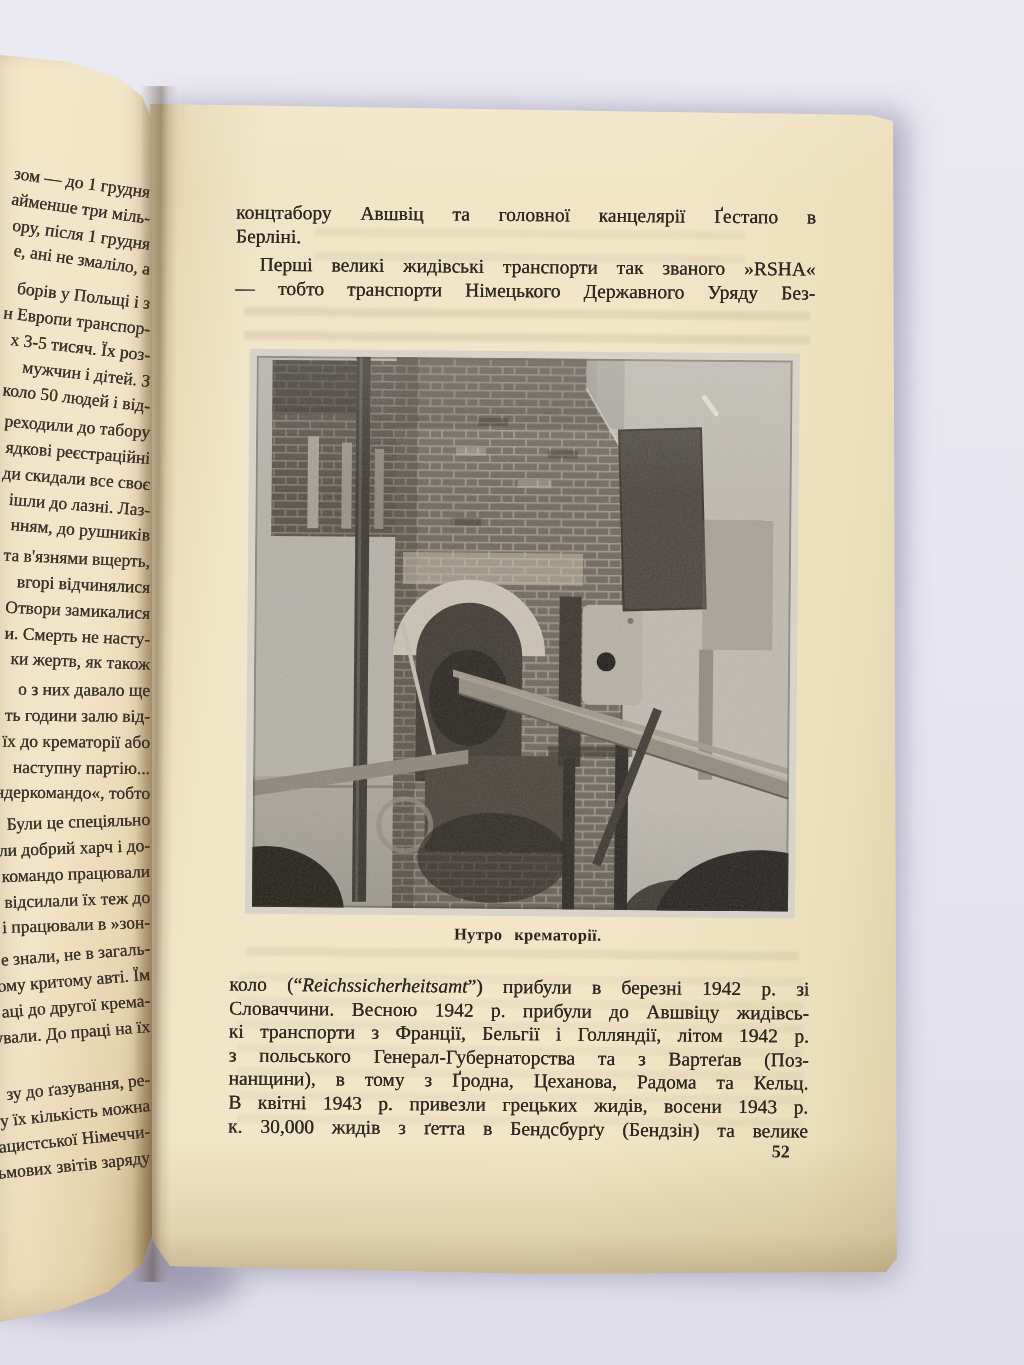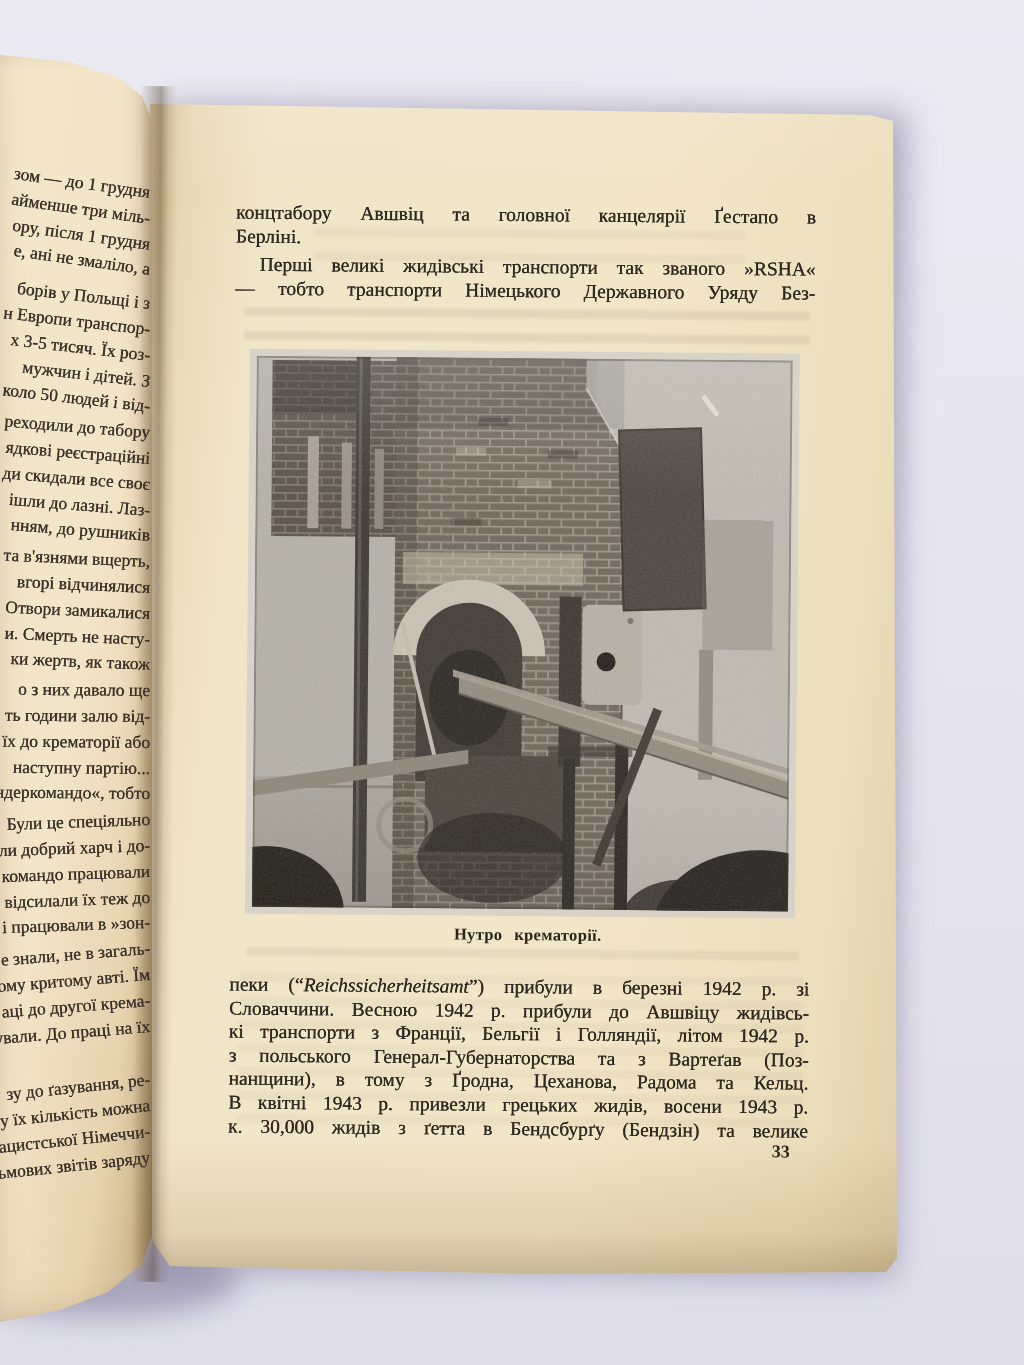--- a/index.html
+++ b/index.html
@@ -273,27 +273,27 @@
         <ellipse cx="508" cy="574" rx="108" ry="84" fill="#282420"></ellipse>
 
         <rect width="536" height="551" fill="url(#vg)"></rect>
         <rect width="536" height="551" filter="url(#nz)" opacity=".20"></rect>
         <rect x="1" y="1" width="534" height="549" fill="none" stroke="rgba(70,62,50,.35)" stroke-width="2"></rect>
       </svg>
     </div>
 
     <div class="caption">Нутро крематорії.</div>
 
-    <div class="jline p3l1"><span>пеки (“</span><span class="ital">Reichssicherheitsamt</span><span>”) прибули в березні 1942 р. зі</span></div>
+    <div class="jline p3l1"><span>коло (“</span><span class="ital">Reichssicherheitsamt</span><span>”) прибули в березні 1942 р. зі</span></div>
 
     <div class="para p3rest justify-all">
         <span class="jline">Словаччини. Весною 1942 р. прибули до Авшвіцу жидівсь-</span>
         <span class="jline">кі транспорти з Франції, Бельгії і Голляндії, літом 1942 р.</span>
         <span class="jline">з польського Генерал-Губернаторства та з Вартеґав (Поз-</span>
         <span class="jline">нанщини), в тому з Ґродна, Цеханова, Радома та Кельц.</span>
         <span class="jline">В квітні 1943 р. привезли грецьких жидів, восени 1943 р.</span>
         <span class="jline">к. 30,000 жидів з ґетта в Бендсбурґу (Бендзін) та велике</span>
       </div>
 
-    <div class="page-number">33</div>
+    <div class="page-number">52</div>
 
   </div>
 </div>
 
 </body></html>

